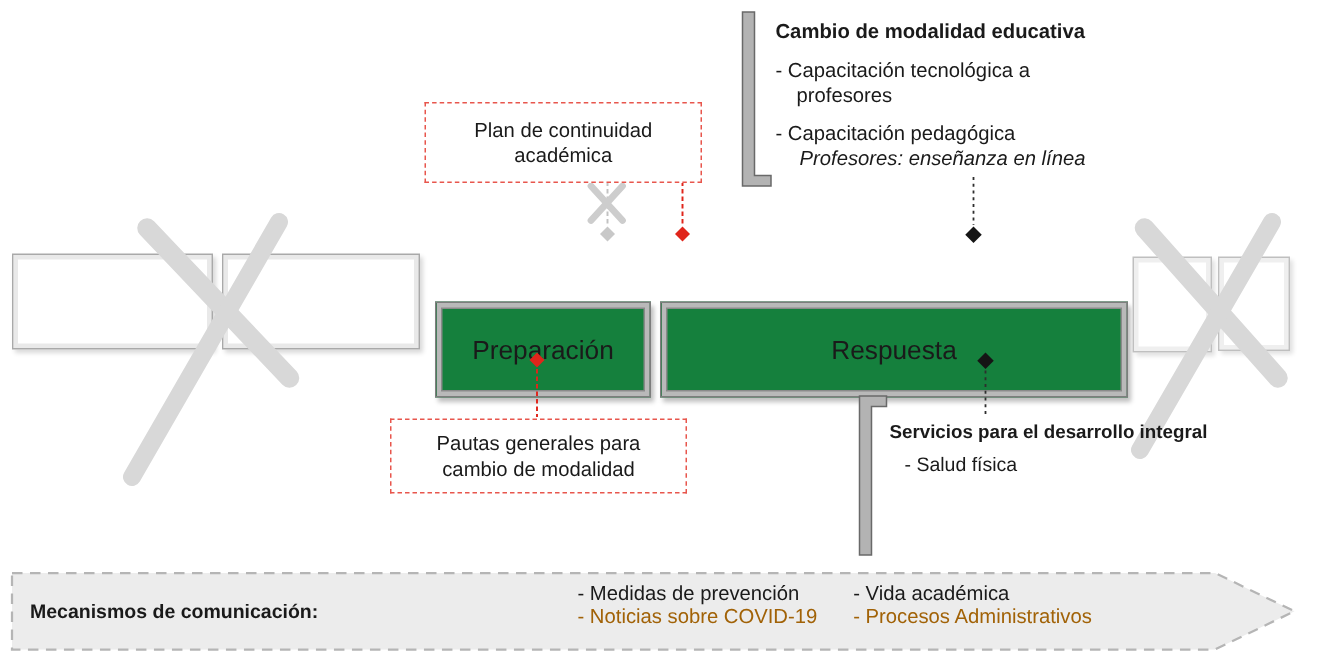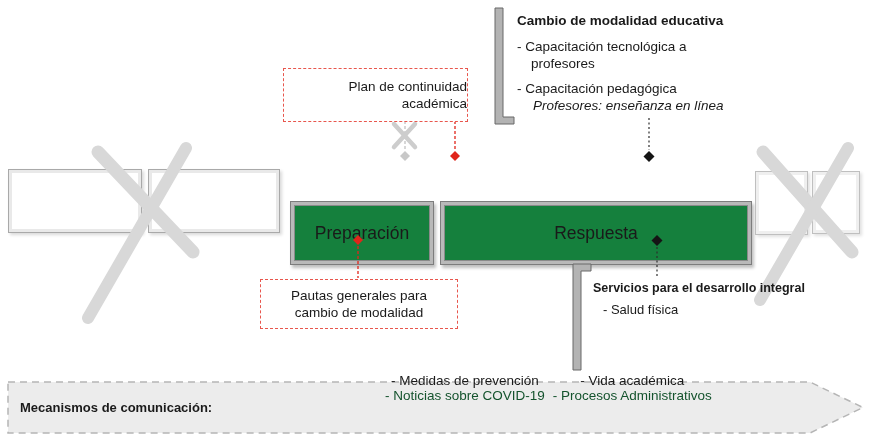--- a/index.html
+++ b/index.html
@@ -36,24 +36,24 @@
   .ann .note{margin-left:16px;font-style:italic;}
   .ann2{z-index:3;font-size:13px;}
   .ann2 .title{font-weight:bold;font-size:12.5px;line-height:22px;white-space:nowrap;}
   .ann2 .item{line-height:21px;margin-left:10px;white-space:nowrap;}
   
   .banner-label{
     left:20px;top:382px;height:51px;display:flex;align-items:center;
     font-weight:bold;font-size:13px;z-index:3;
   }
   .banner-grid{
-    left:385px;top:373px;display:grid;grid-template-columns:max-content max-content;
-    column-gap:8px;font-size:13.5px;line-height:15px;text-align:center;z-index:3;
+    left:385px;top:388px;display:grid;grid-template-columns:max-content max-content;
+    column-gap:24px;font-size:13.5px;line-height:15px;text-align:left;z-index:3;
   }
-  .banner-grid .red{color:#14532d;}
+  .banner-grid .red{color:#a16207;}
   .nw{white-space:nowrap;}
 </style>
 </head>
 <body>
 
 <div id="stage">
 
   <div class="abs ghost" style="left:8px;top:169px;width:132px;height:62px;"></div>
   <div class="abs ghost" style="left:148px;top:169px;width:130px;height:62px;"></div>
 
@@ -92,21 +92,21 @@
     <path d="M358,235 L363,240 L358,245 L353,240 Z" fill="#e0251b"></path>
     <line x1="358" y1="246" x2="358" y2="278" stroke="#e0251b" stroke-width="1.3" stroke-dasharray="3 2"></line>
 
     <path d="M657,235 L662.5,240.5 L657,246 L651.5,240.5 Z" fill="#151515"></path>
     <line x1="657" y1="247" x2="657" y2="278" stroke="#2e2e2e" stroke-width="1.2" stroke-dasharray="2 2.5"></line>
 
     <polygon points="495,8 503,8 503,117 514,117 514,124 495,124" fill="#b3b3b3" stroke="#696969" stroke-width="1"></polygon>
     <polygon points="573,264 591,264 591,271 581,271 581,370 573,370" fill="#b3b3b3" stroke="#696969" stroke-width="1"></polygon>
   </svg>
 
-  <div class="abs callout" style="left:283px;top:68px;width:183px;height:52px;align-items:flex-end;">
+  <div class="abs callout" style="left:283px;top:68px;width:183px;height:52px;">
     <div class="nw">Plan de continuidad</div>
     <div class="nw">académica</div>
   </div>
 
   <div class="abs callout" style="left:260px;top:279px;width:196px;height:48px;">
     <div class="nw">Pautas generales para</div>
     <div class="nw">cambio de modalidad</div>
   </div>
 
   <div class="abs ann" style="left:517px;top:12px;width:270px;">

